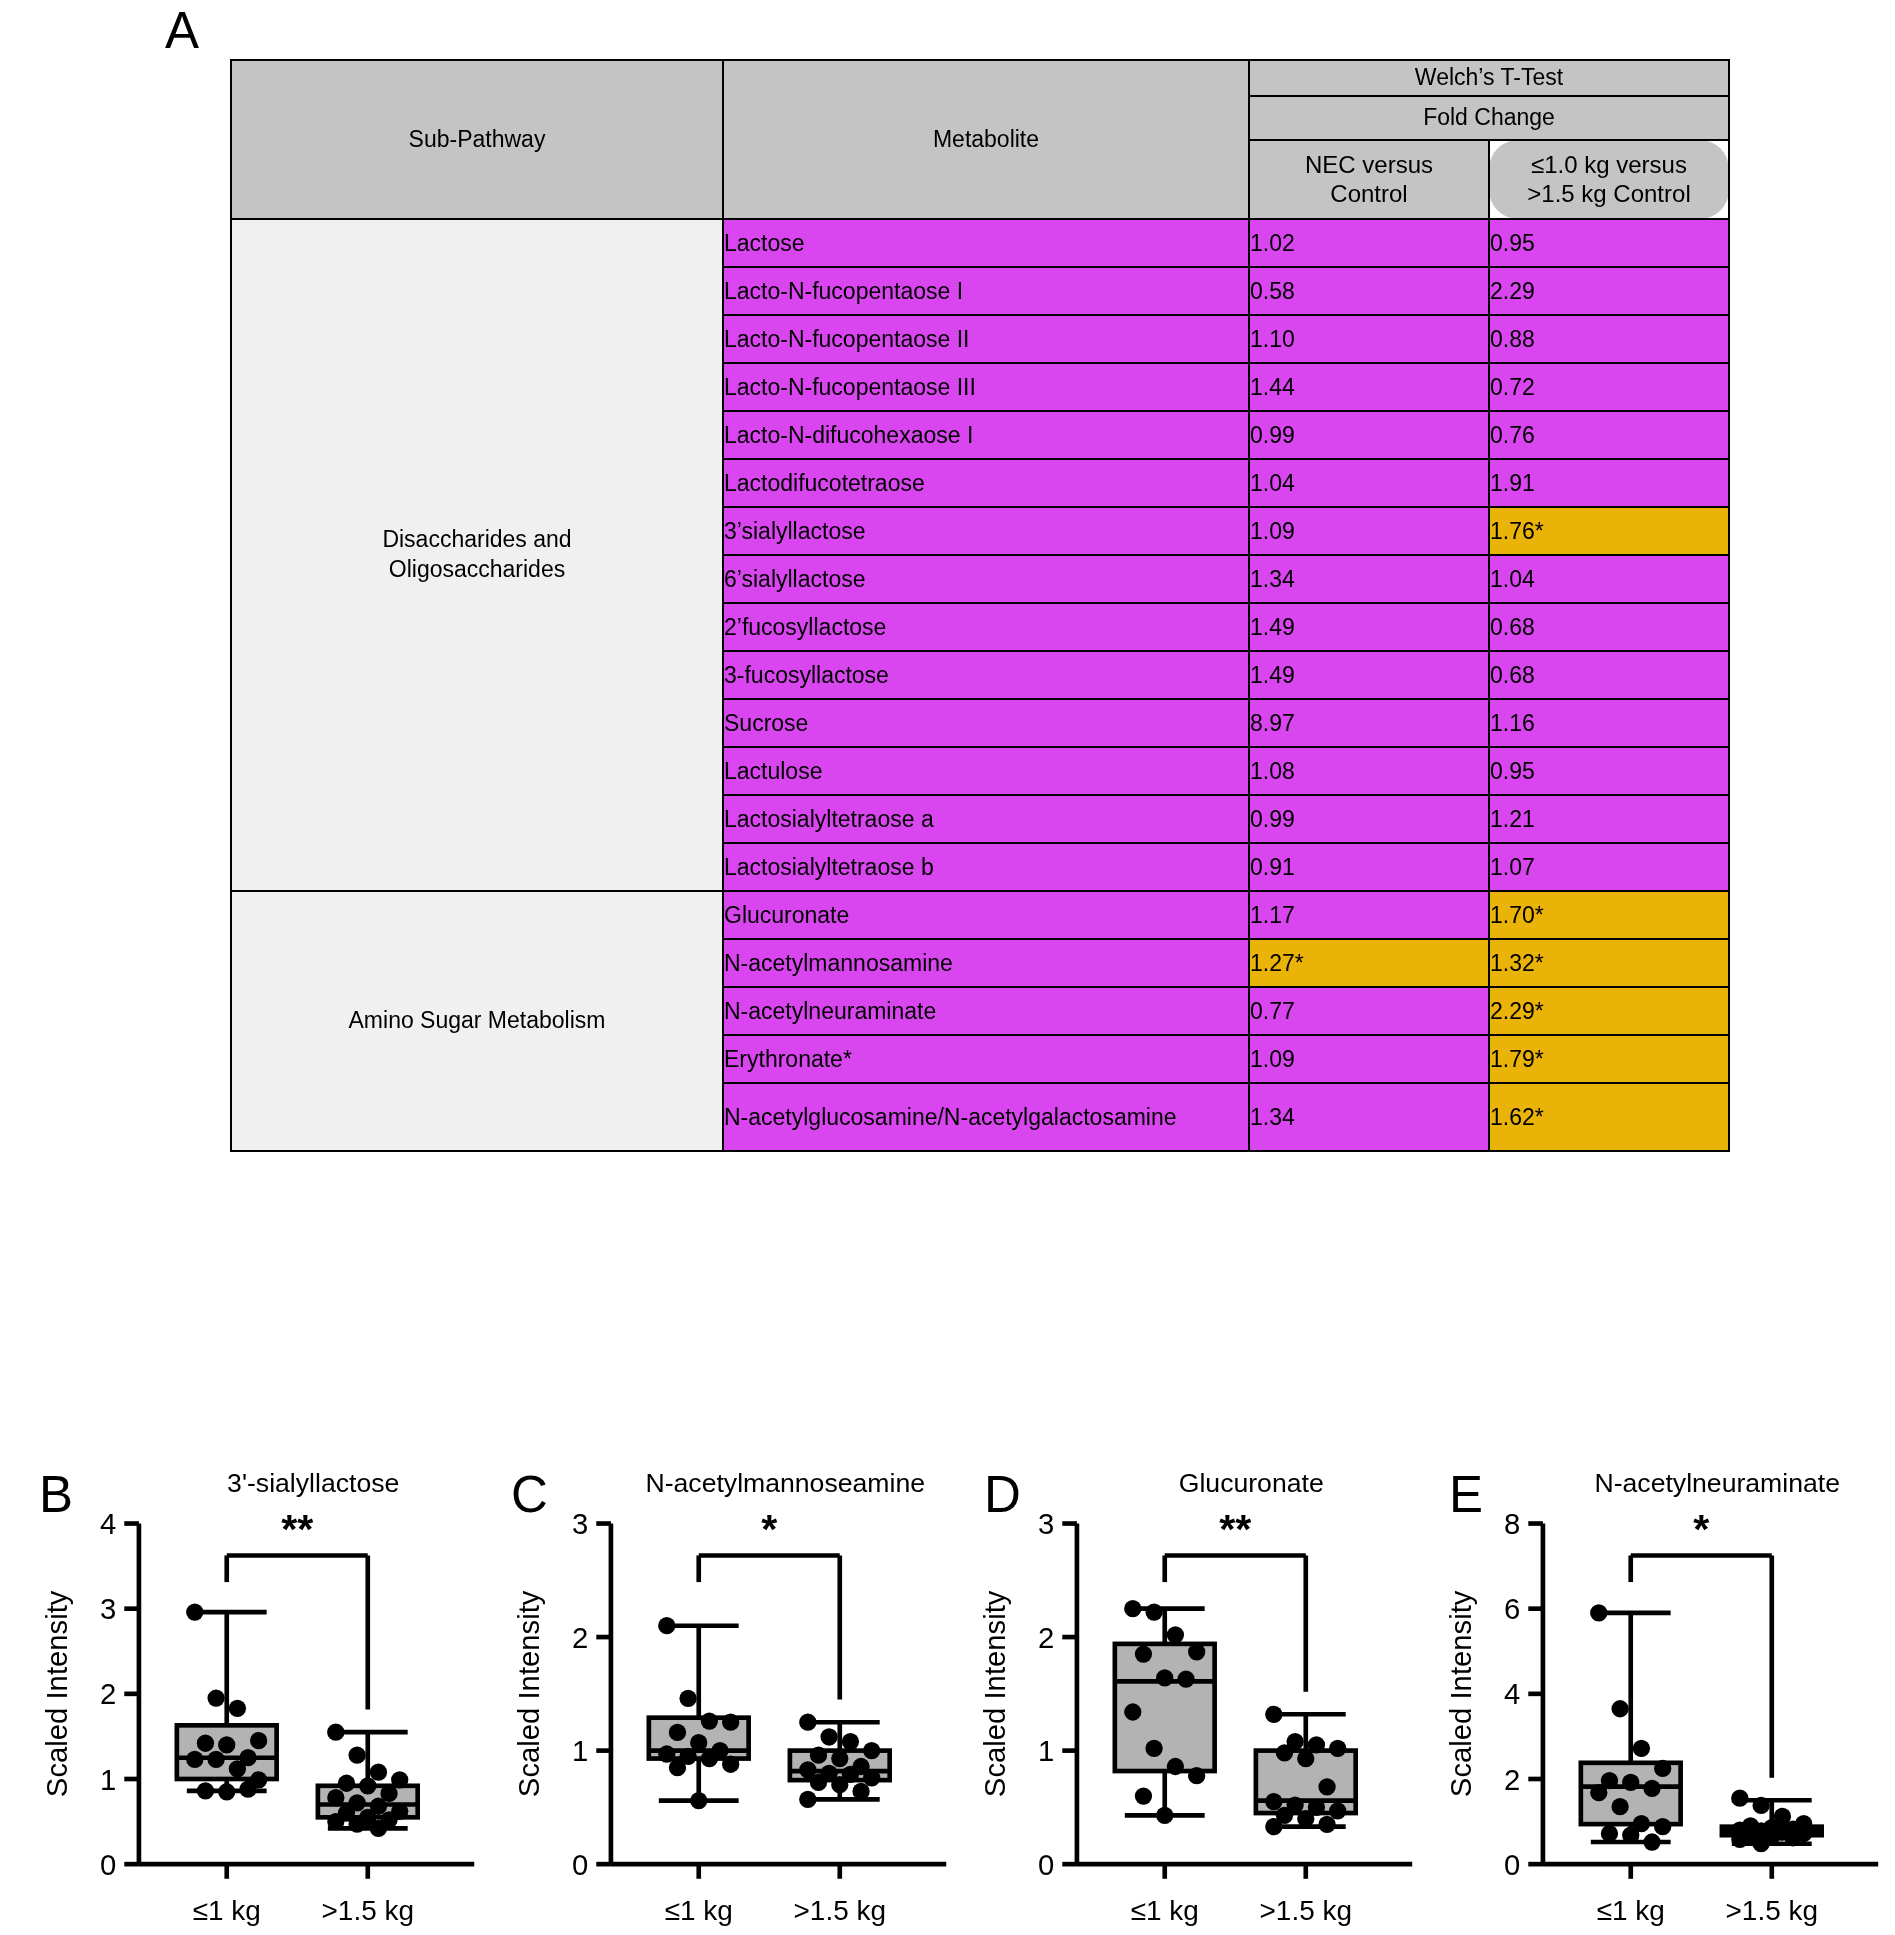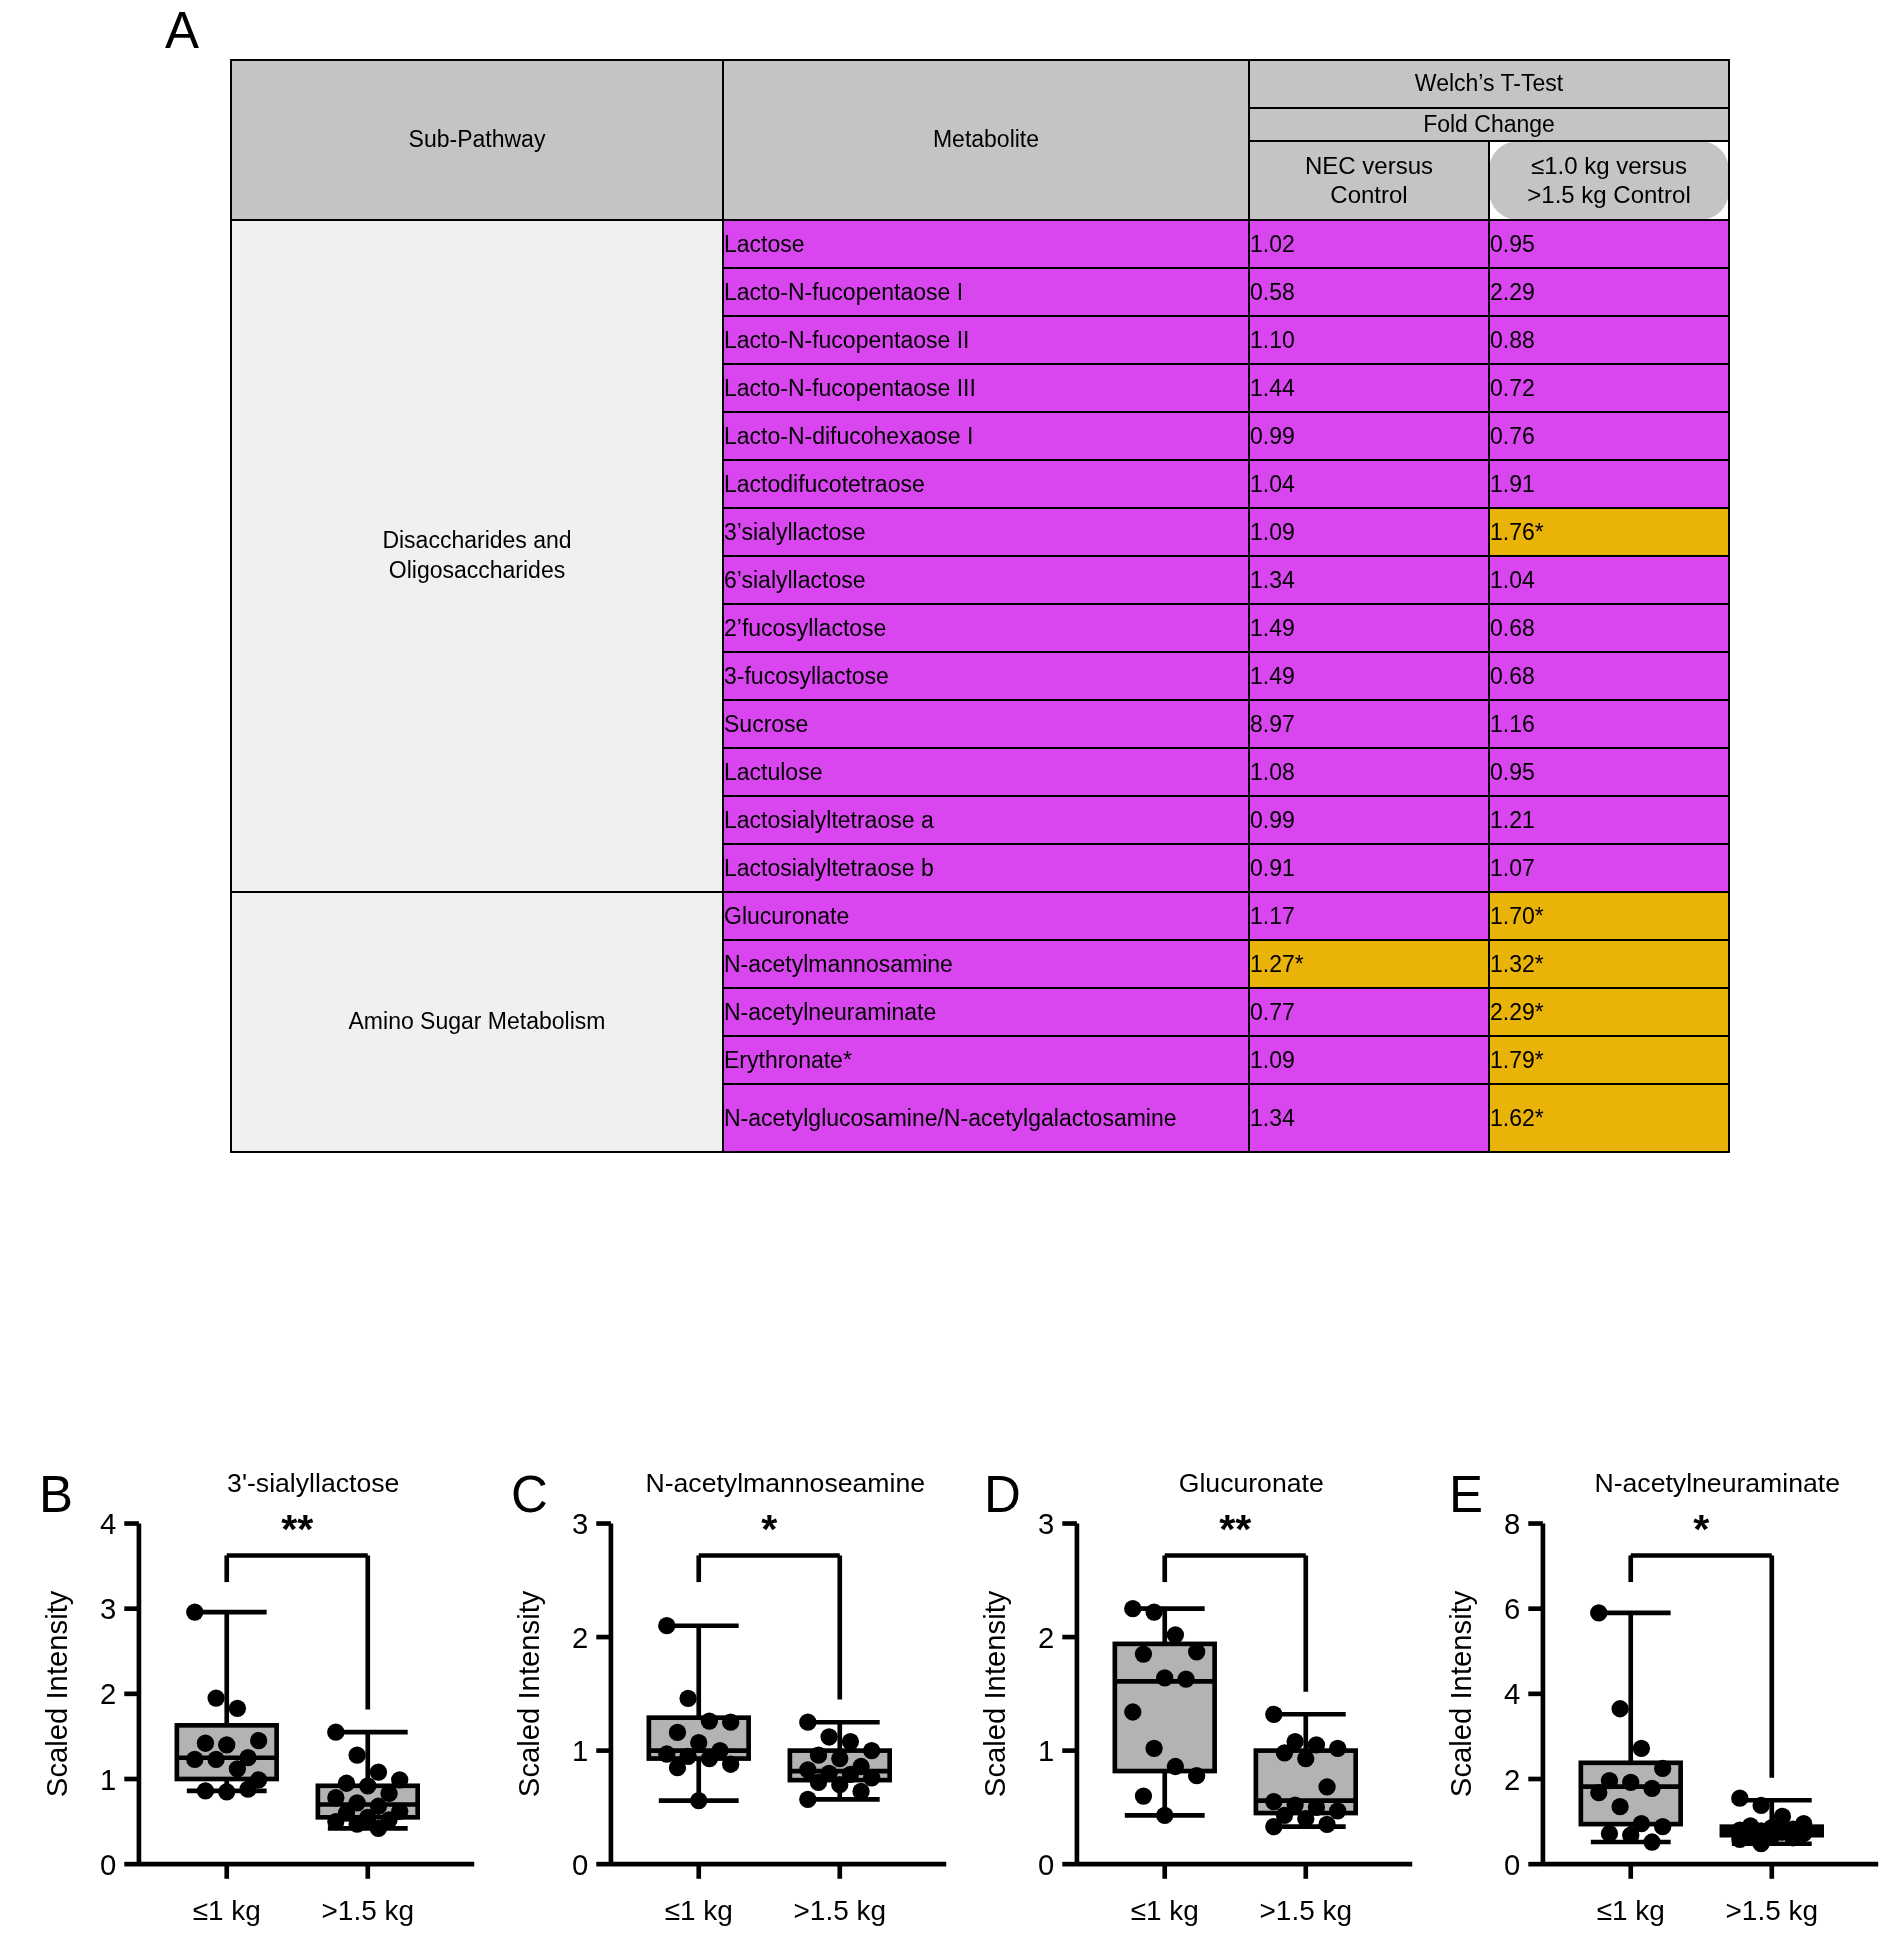--- a/index.html
+++ b/index.html
@@ -93,24 +93,24 @@
     <colgroup>
       <col class="col-sub">
         <col class="col-met">
         <col class="col-v1">
         <col class="col-v2">
     </colgroup>
     <thead>
       <tr>
         <td rowspan="3">Sub-Pathway</td>
         <td rowspan="3">Metabolite</td>
-        <td colspan="2" style="height:48px;">Welch’s T-Test</td>
+        <td colspan="2" style="height:36px;">Welch’s T-Test</td>
       </tr>
       <tr>
-        <td colspan="2" style="height:33px;">Fold Change</td>
+        <td colspan="2" style="height:44px;">Fold Change</td>
       </tr>
       <tr>
         <td class="hdr-small" style="height:79px;">
           <span>NEC versus</span><br>
           <span>Control</span>
         </td>
         <td class="hdr-small" style="height:79px;border-radius:29px;">
           <span>≤1.0 kg versus</span><br>
           <span>&gt;1.5 kg Control</span>
         </td>

